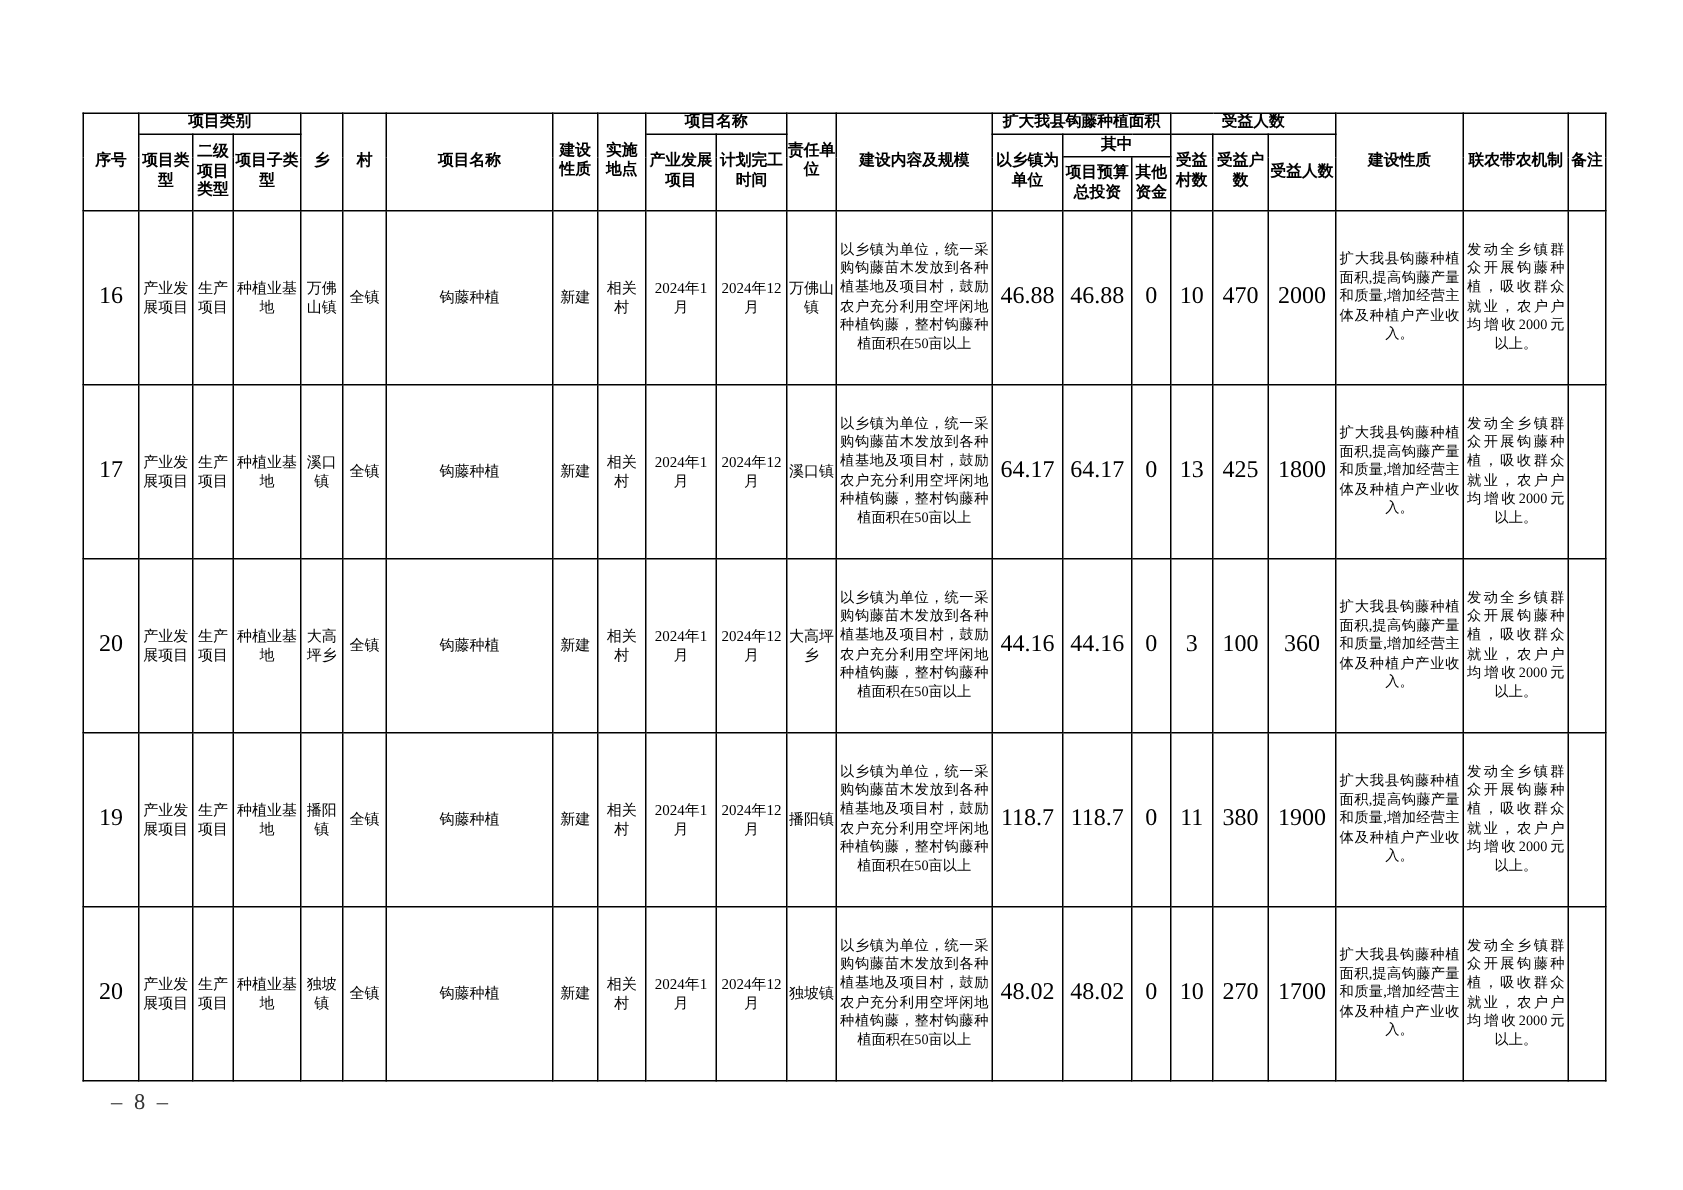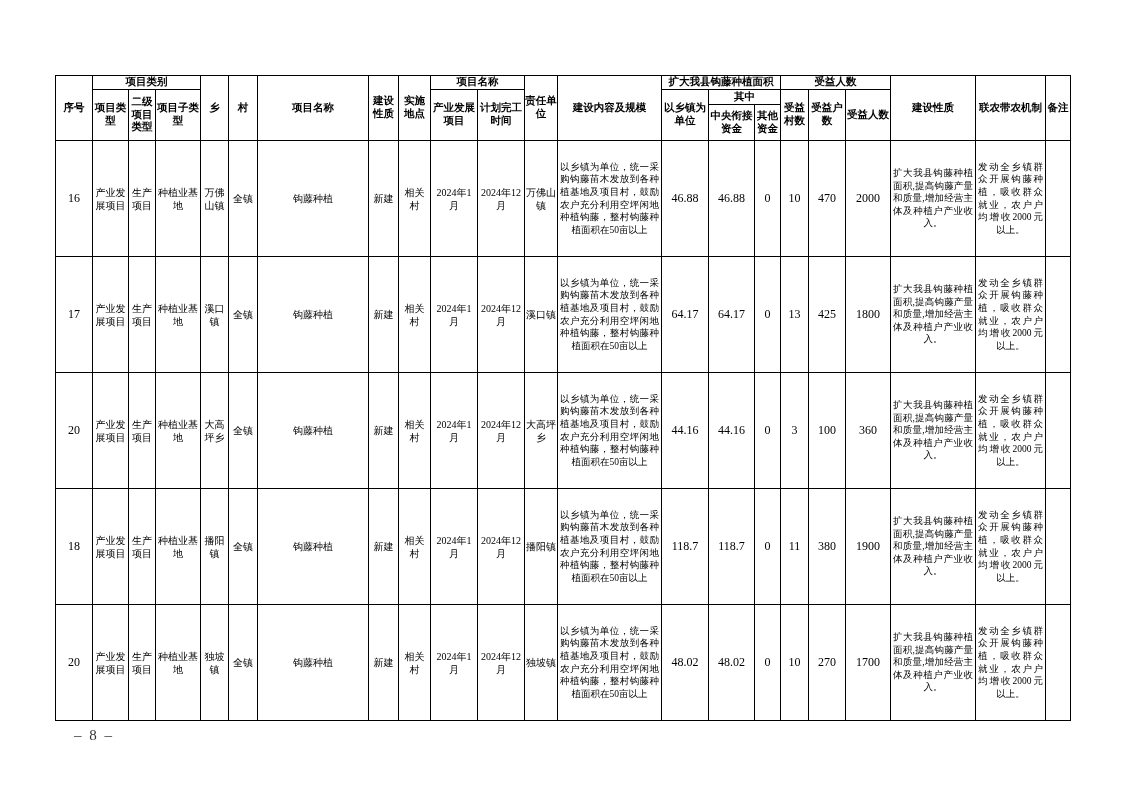--- a/index.html
+++ b/index.html
@@ -21,21 +21,21 @@
   }
   tr.h1{height:14px;}
   tr.h2{height:15px;}
   tr.h3{height:36px;}
   tbody tr{height:116px;}
   tbody td{font-size:10px;line-height:1.3;}
   td.just{
     text-align:justify;text-align-last:center;font-size:9.5px;line-height:1.32;
     padding:0 2px;
   }
-  td.num{font-size:12px;}
+  td.num{font-size:16px;}
   .pageno{
     position:absolute;left:74px;top:727px;font-size:15px;
     letter-spacing:2px;color:#333;
     font-family:"Liberation Serif","DejaVu Serif",serif;
   }
 </style>
 </head>
 <body>
 
 <div class="sheet">
@@ -88,21 +88,21 @@
         <th rowspan="2">项目子类型</th>
         <th rowspan="2">产业发展项目</th>
         <th rowspan="2">计划完工时间</th>
         <th rowspan="2">以乡镇为单位</th>
         <th colspan="2">其中</th>
         <th rowspan="2">受益村数</th>
         <th rowspan="2">受益户数</th>
         <th rowspan="2">受益人数</th>
       </tr>
       <tr class="h3">
-        <th>中央衔接资金</th>
+        <th>项目预算总投资</th>
         <th>其他资金</th>
       </tr>
     </thead>
     <tbody id="table-body">
         <tr>
       <td class="num">16</td>
       <td>产业发展项目</td>
       <td>生产项目</td>
       <td>种植业基地</td>
       <td>万佛山镇</td>
@@ -166,21 +166,21 @@
       <td class="num">44.16</td>
       <td class="num">0</td>
       <td class="num">3</td>
       <td class="num">100</td>
       <td class="num">360</td>
       <td class="just">扩大我县钩藤种植面积,提高钩藤产量和质量,增加经营主体及种植户产业收入。</td>
       <td class="just">发动全乡镇群众开展钩藤种植，吸收群众就业，农户户均增收2000元以上。</td>
       <td></td>
     </tr>
         <tr>
-      <td class="num">18</td>
+      <td class="num">19</td>
       <td>产业发展项目</td>
       <td>生产项目</td>
       <td>种植业基地</td>
       <td>播阳镇</td>
       <td>全镇</td>
       <td>钩藤种植</td>
       <td>新建</td>
       <td>相关村</td>
       <td>2024年1月</td>
       <td>2024年12月</td>

